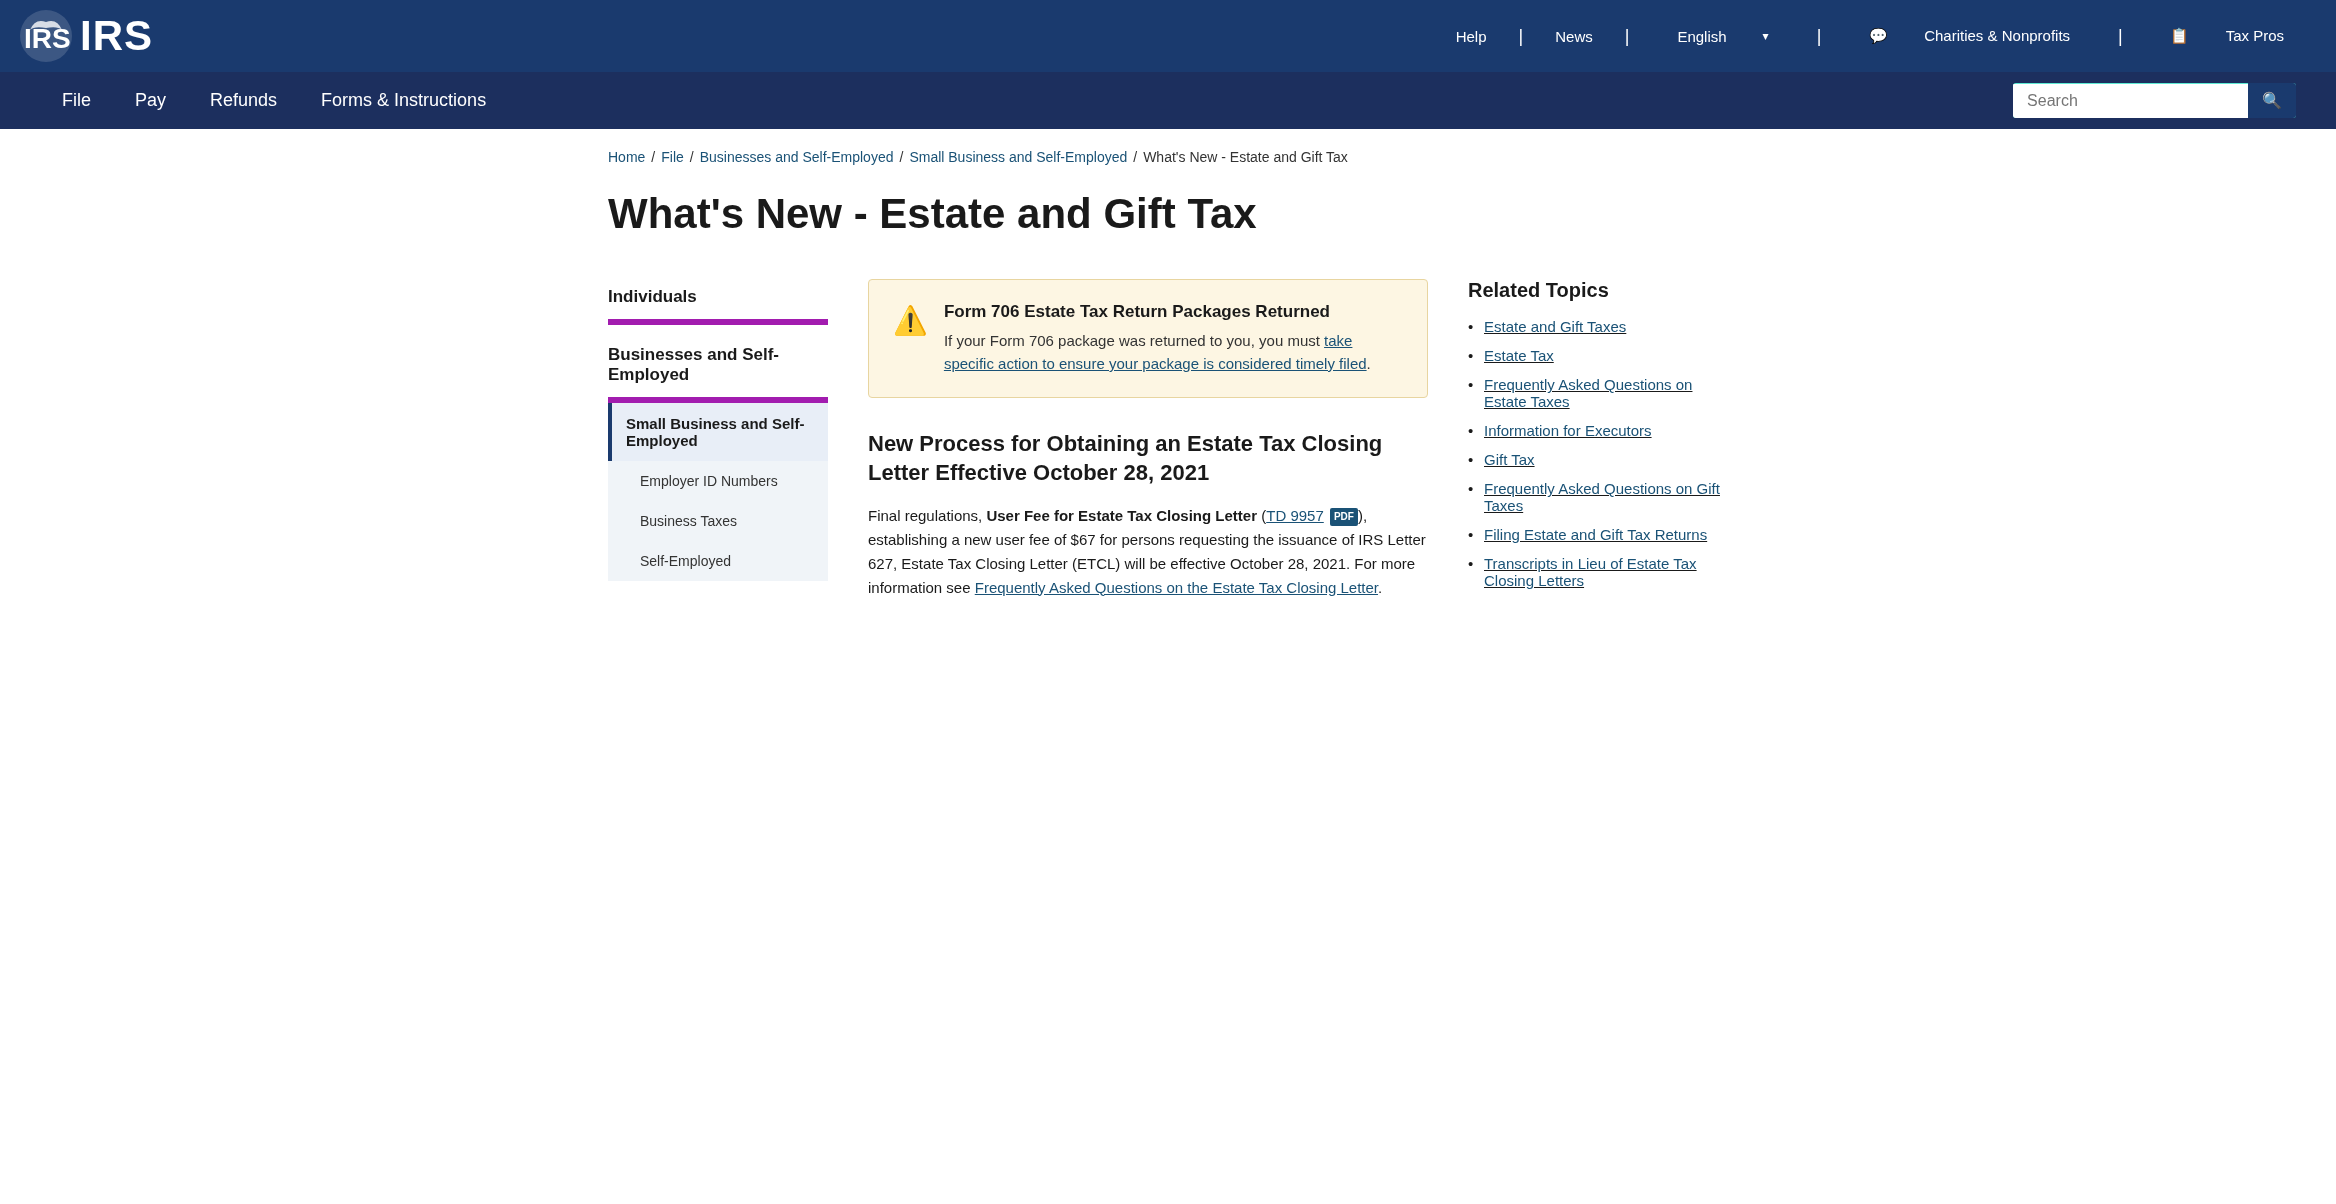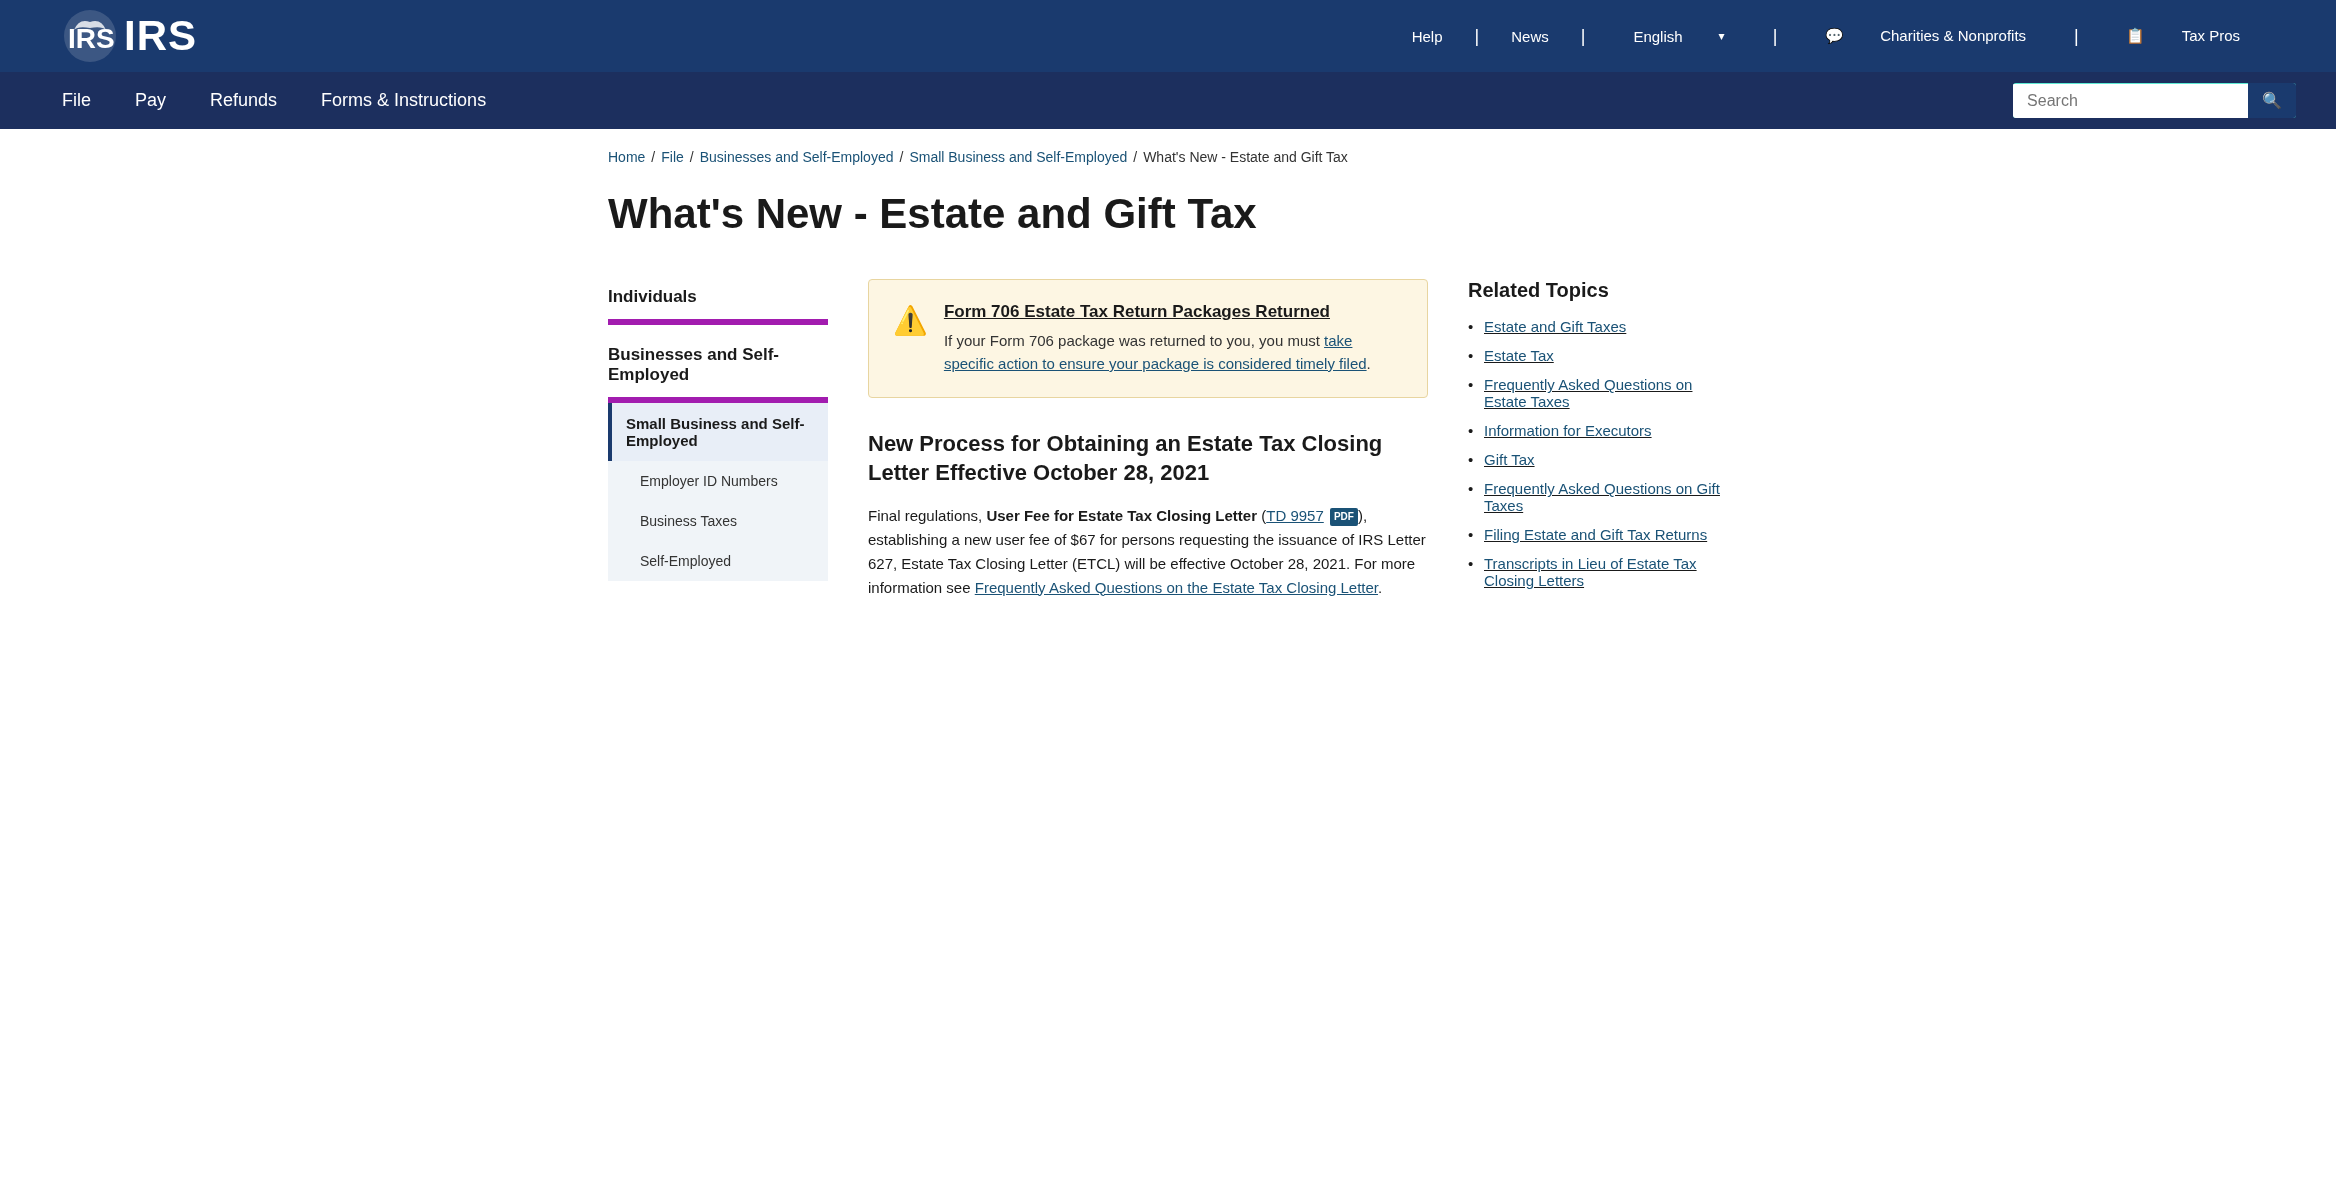--- a/index.html
+++ b/index.html
@@ -1,21 +1,21 @@
 <!DOCTYPE html>
 <html><head>
   <meta charset="utf-8">
   <style>
     * { margin: 0; padding: 0; box-sizing: border-box; }
     body { font-family: "Source Sans Pro", Arial, sans-serif; font-size: 16px; color: #1a1a1a; background: #fff; }
 
     
     .top-bar {
       background: #1a3a6e;
-      padding: 10px 64px;
+      padding: 10px 20px;
       display: flex;
       align-items: center;
       justify-content: space-between;
     }
     .top-bar-logo {
       display: flex;
       align-items: center;
       gap: 8px;
     }
     .logo-icon {
@@ -196,21 +196,20 @@
     .notice-icon {
       font-size: 28px;
       color: #e6a817;
       flex-shrink: 0;
       margin-top: 2px;
     }
     .notice-content strong {
       font-size: 17px;
       display: block;
       margin-bottom: 8px;
-      text-decoration: underline;
     }
     .notice-content p {
       font-size: 15px;
       color: #333;
       line-height: 1.5;
     }
     .notice-content a {
       color: #1a5276;
       text-decoration: underline;
     }

